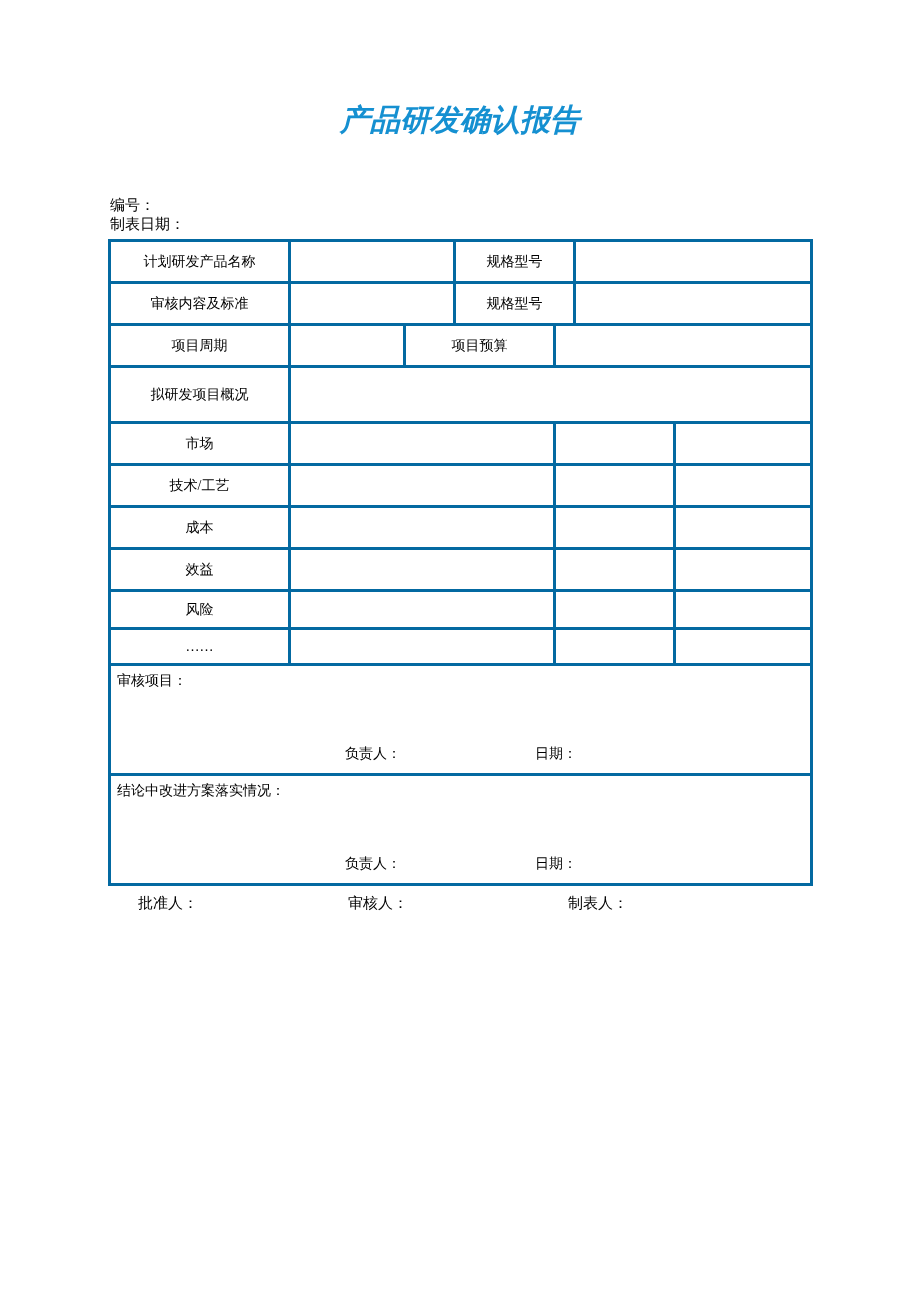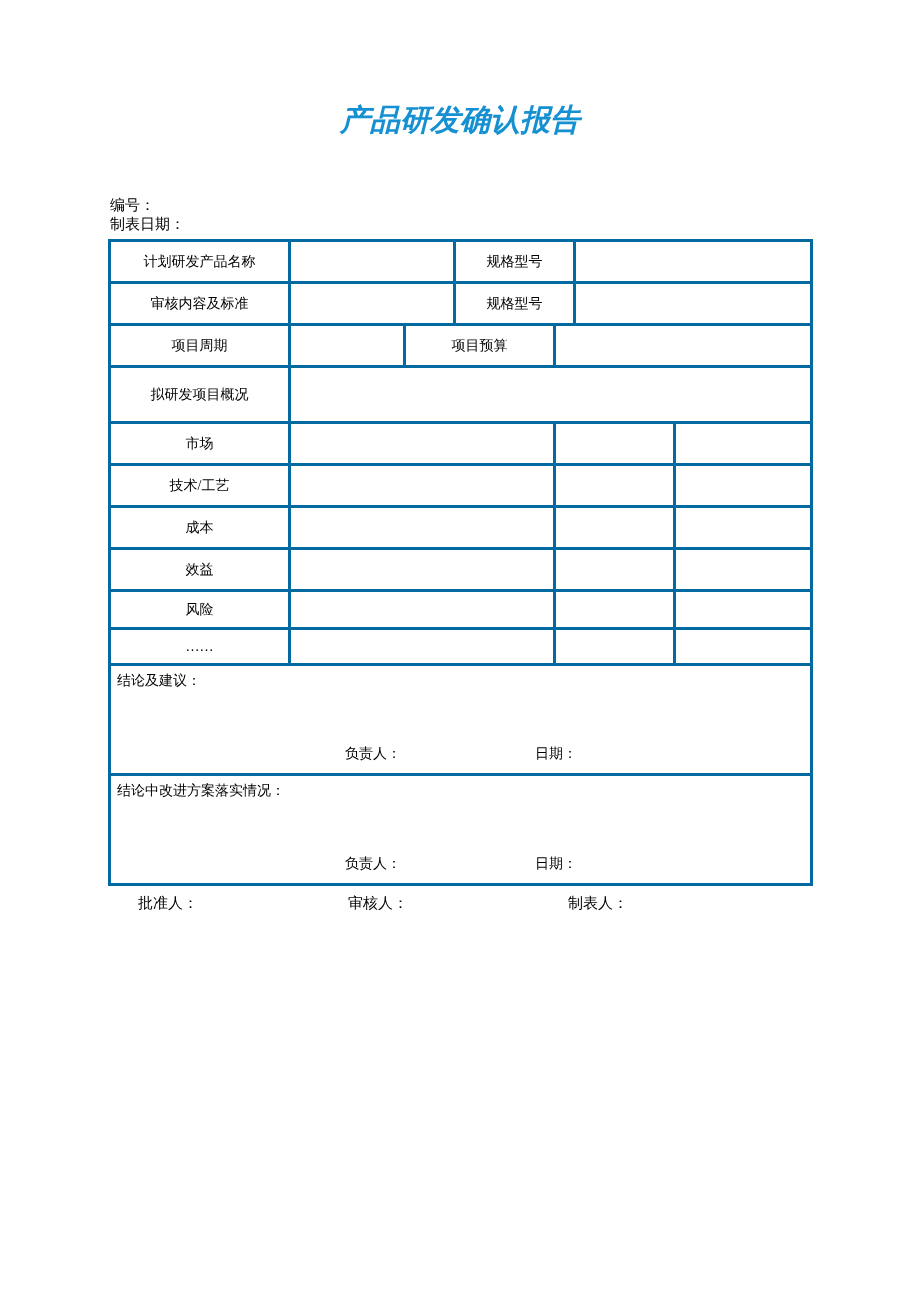--- a/index.html
+++ b/index.html
@@ -193,21 +193,21 @@
 
   <tr>
     <td class="short">……</td>
     <td class="short" colspan="3"></td>
     <td class="short" colspan="2"></td>
     <td class="short"></td>
   </tr>
 
   <tr>
     <td colspan="7" class="sig-row">
-      <div class="sig-top">结论及建议：</div>
+      <div class="sig-top">审核项目：</div>
       <div class="sig-bottom">
         <div class="sig-spacer"></div>
         <div class="sig-person">负责人：</div>
         <div class="sig-date">日期：</div>
       </div>
     </td>
   </tr>
 
   <tr>
     <td colspan="7" class="sig-row">

